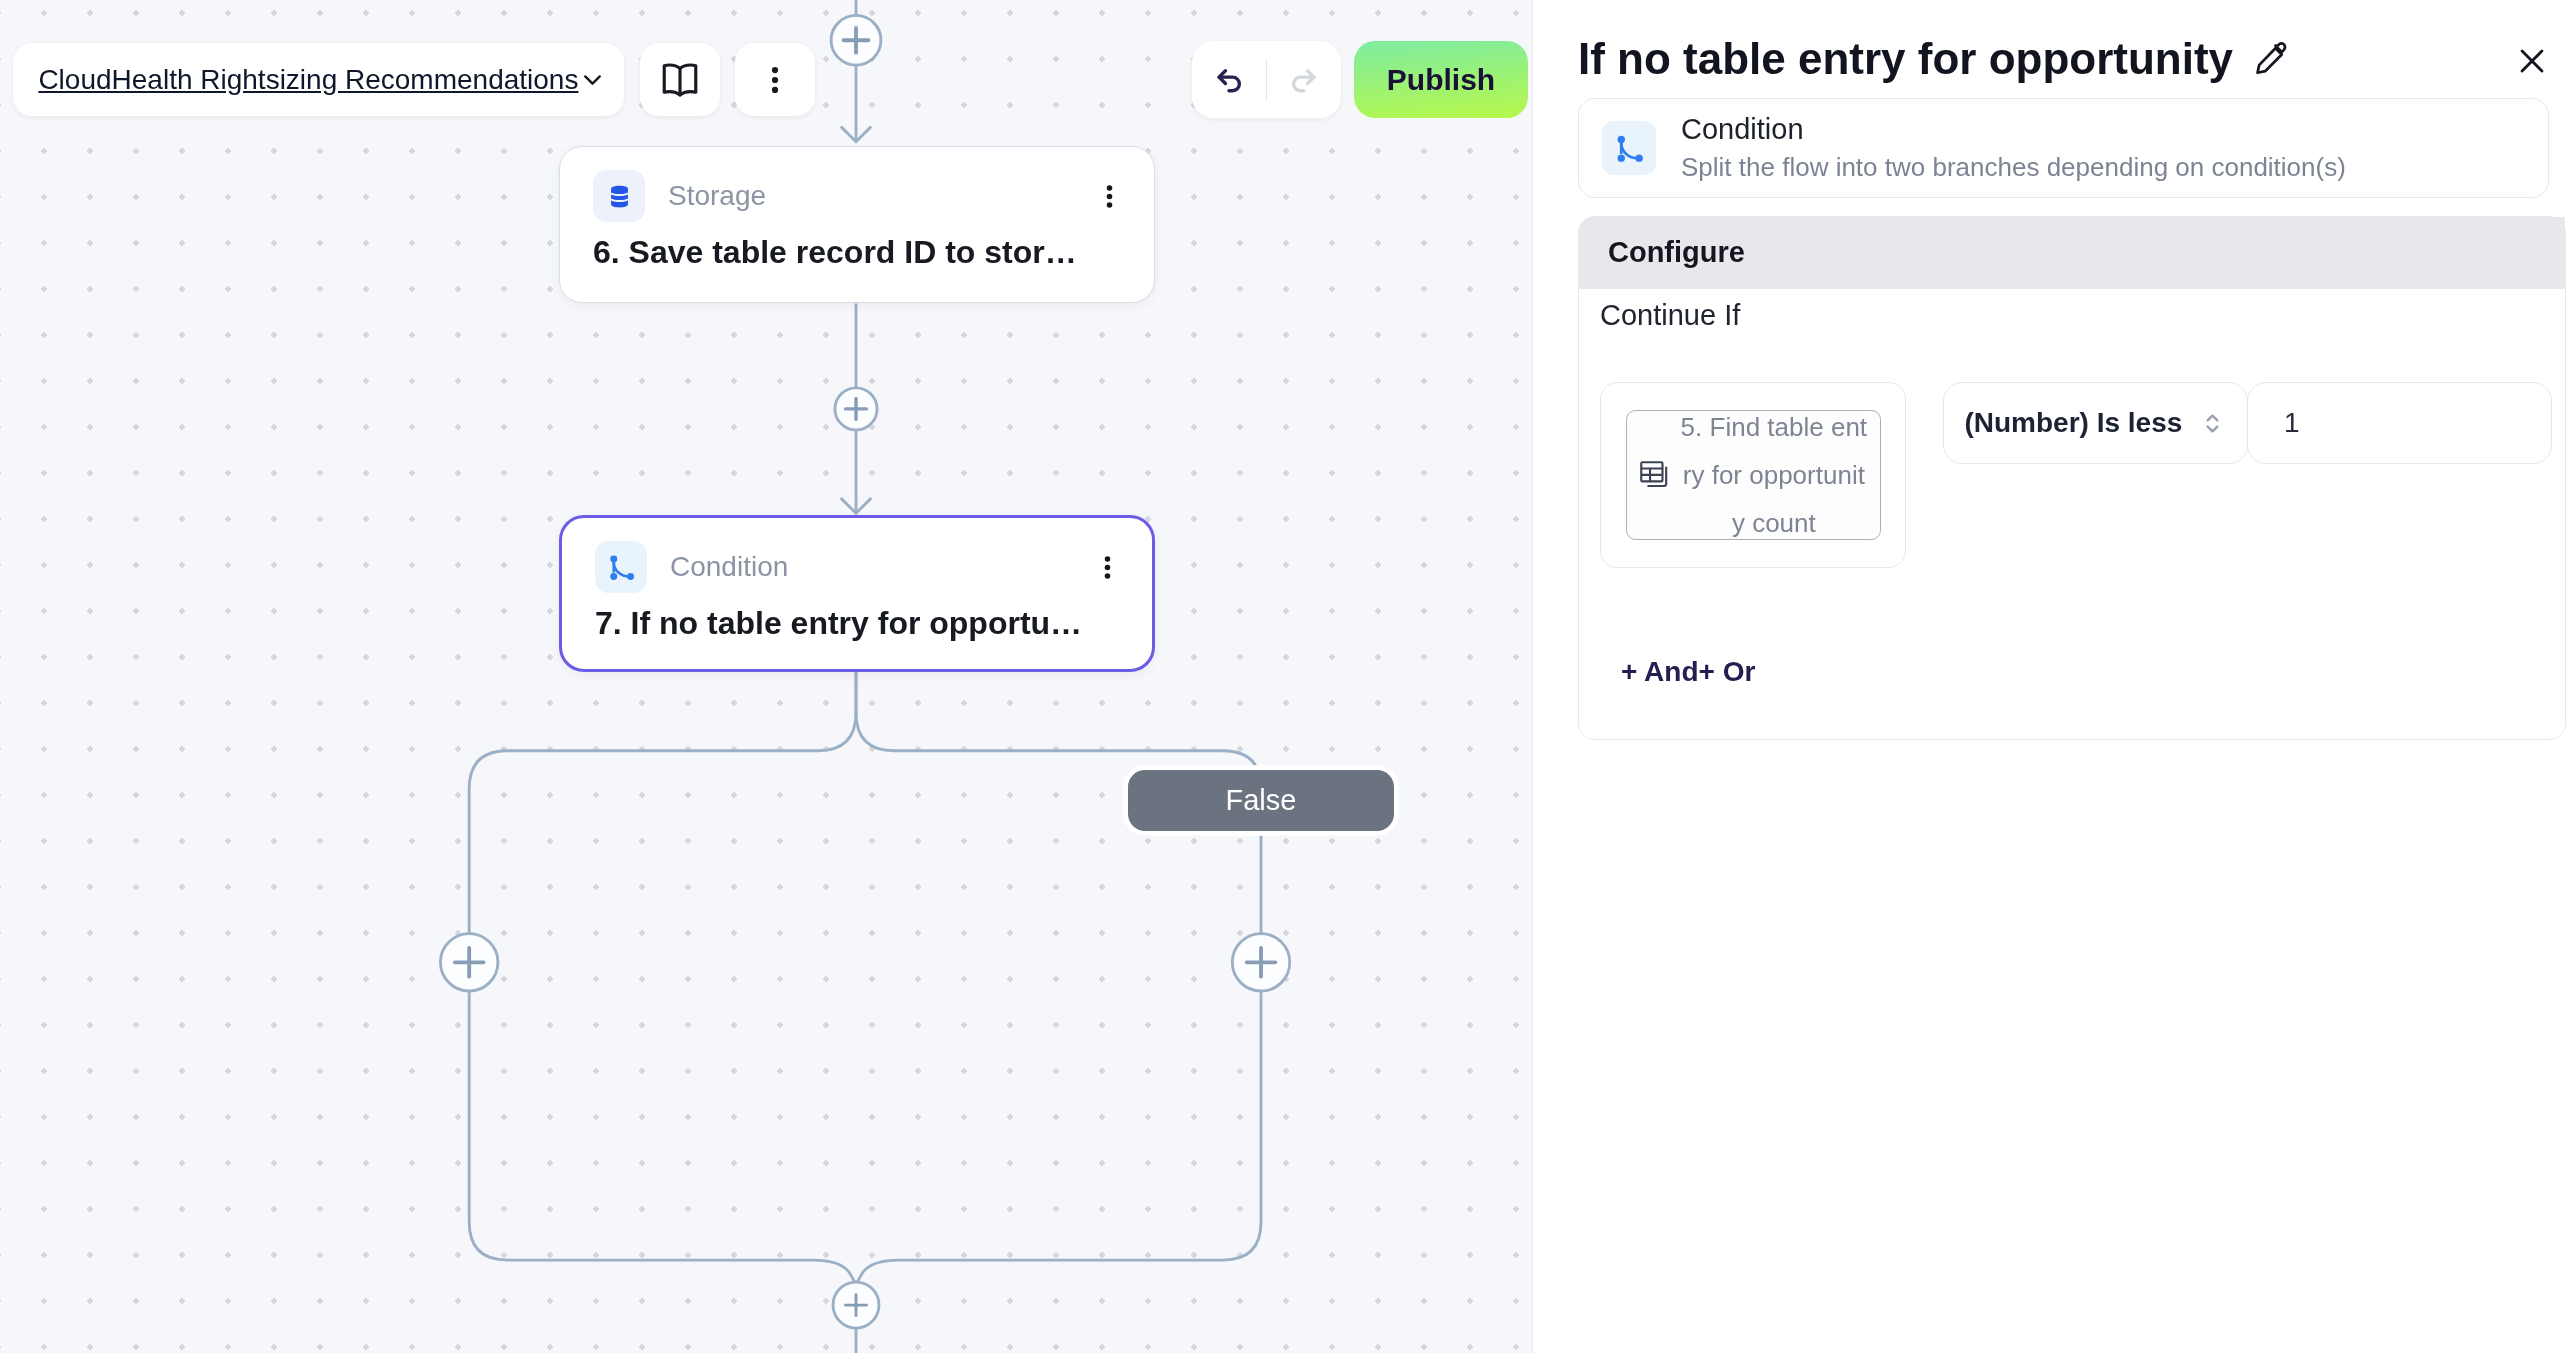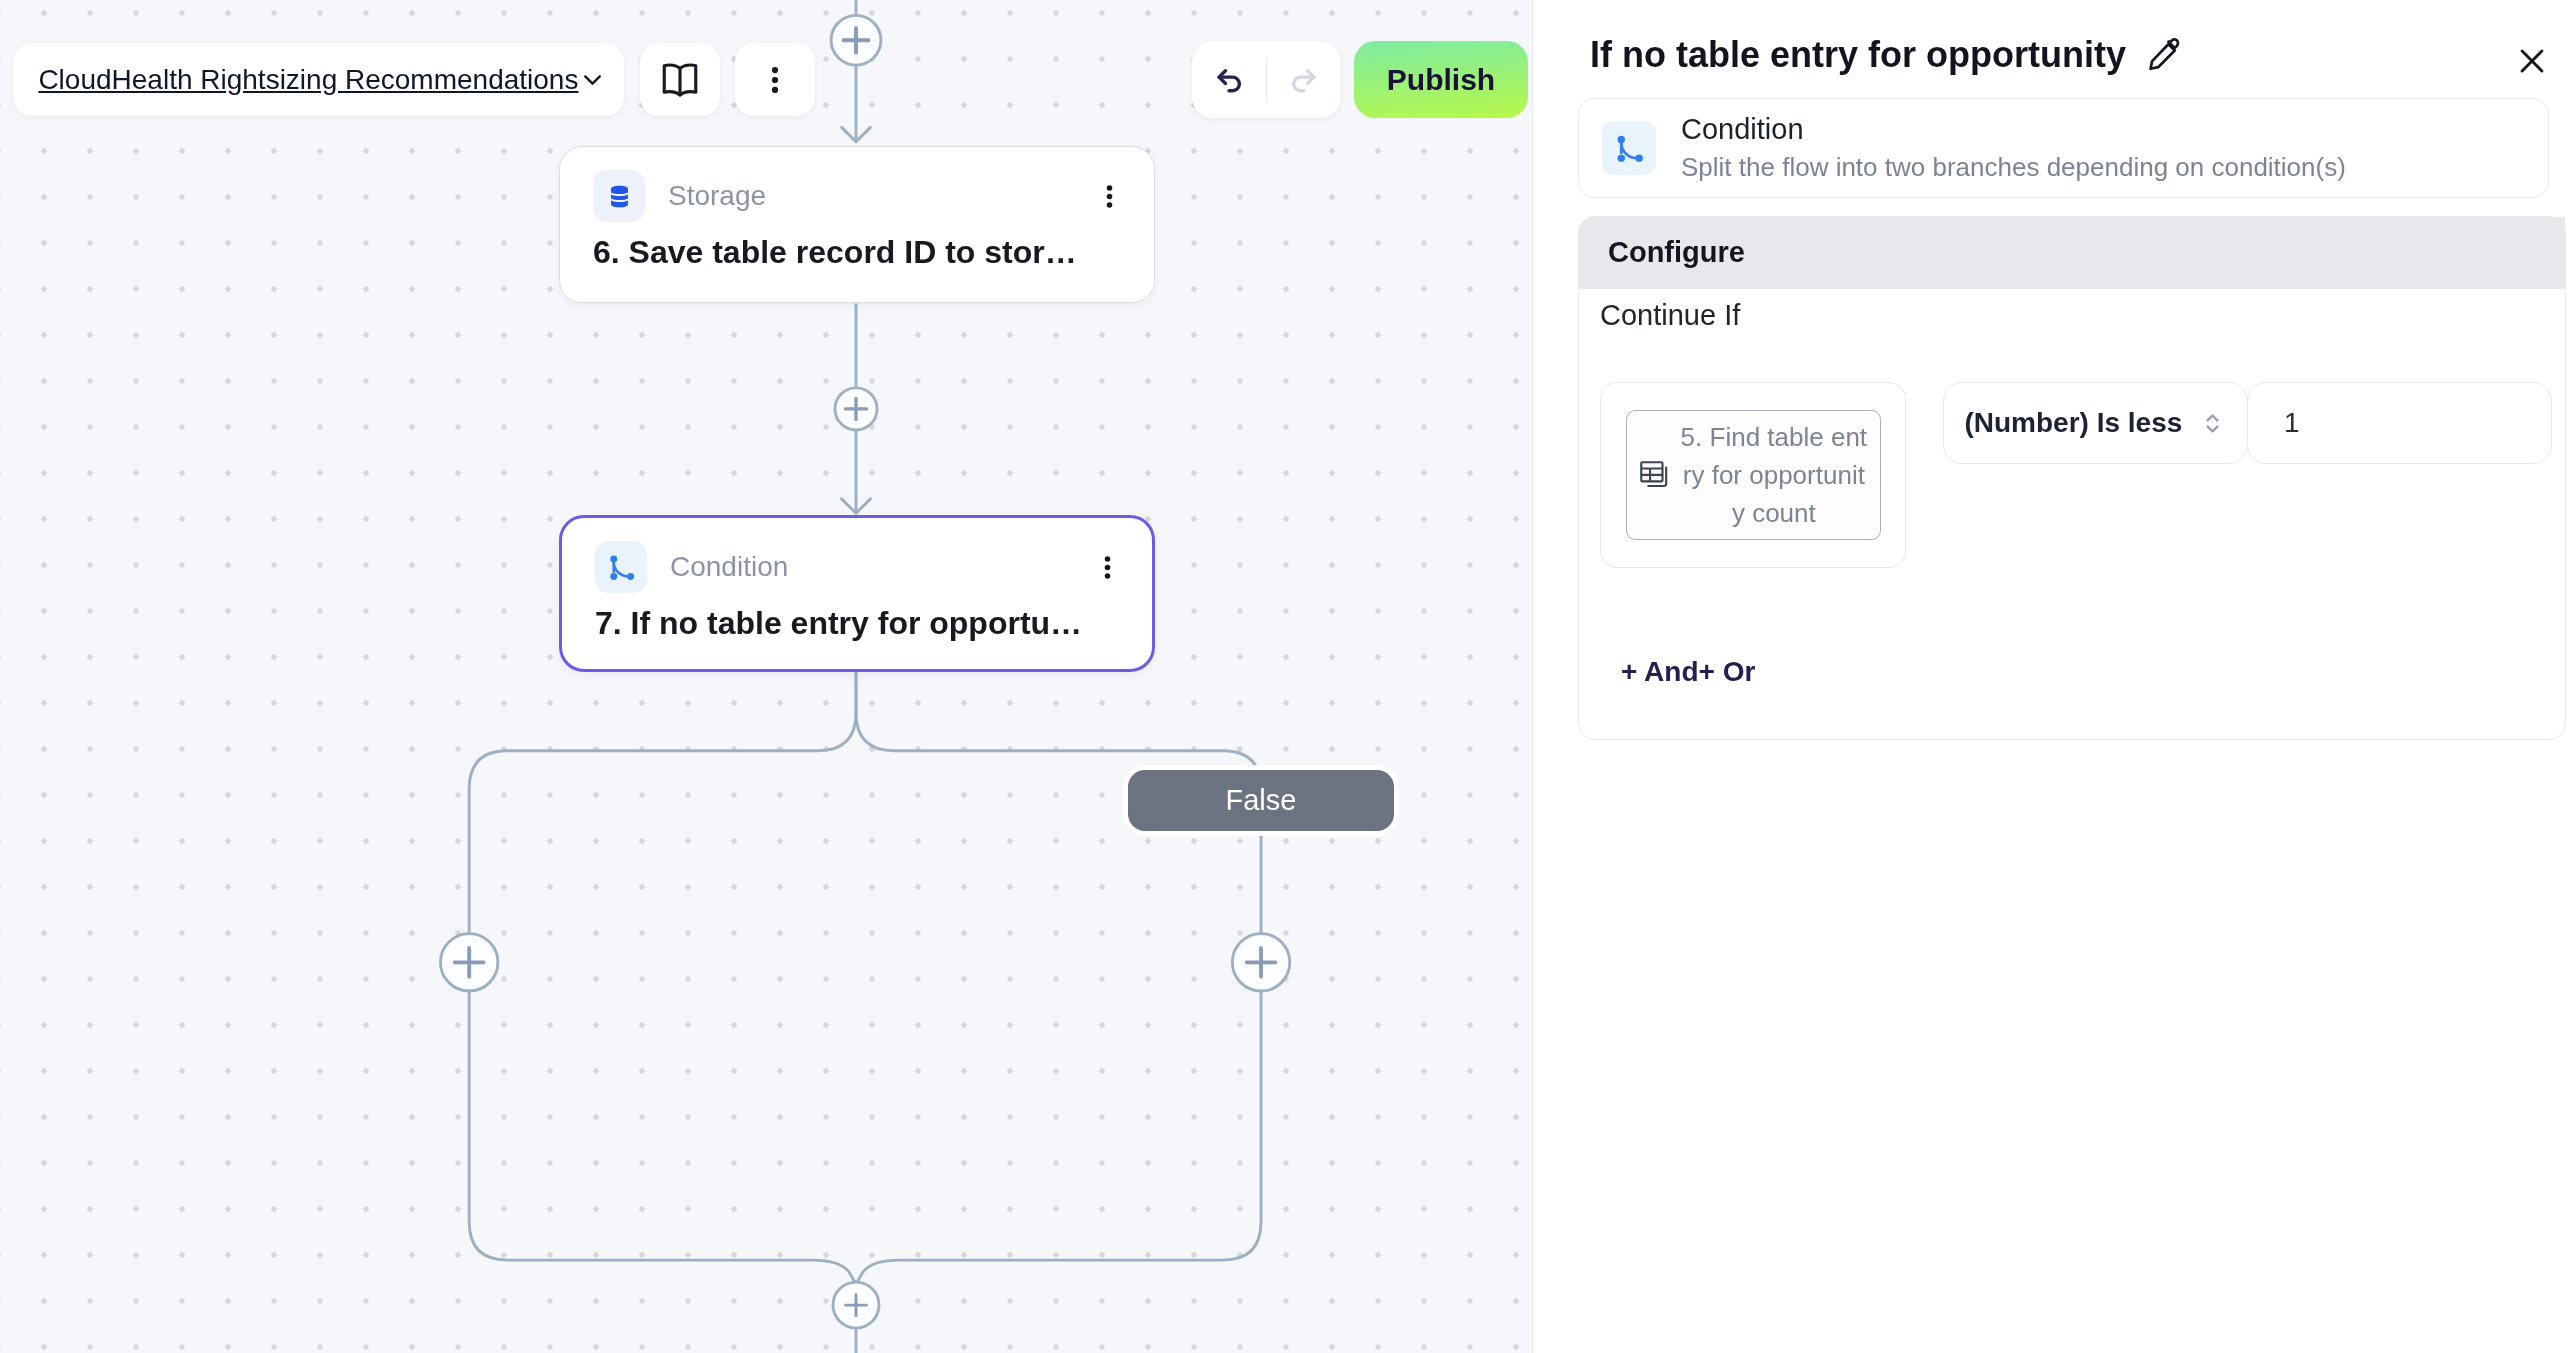--- a/index.html
+++ b/index.html
@@ -78,21 +78,21 @@
     color:#fff;font-size:29px;font-weight:500;
   }
   .branch-pill.true-pill{left:336px;}
   .branch-pill.false-pill{left:1128px;}
   
   .panel{
     position:absolute;left:1532px;top:0;width:1044px;height:1353px;
     background:#fff;border-left:1.9px solid #e8eaee;box-sizing:border-box;
   }
   .p-title-row{position:absolute;left:45px;top:34px;display:flex;align-items:center;gap:19px;}
-  .p-title{font-size:36px;font-weight:700;color:#121520;white-space:nowrap;margin-left:12px;}
+  .p-title{font-size:44px;font-weight:700;color:#121520;white-space:nowrap;}
   .edit-btn{display:flex;align-items:center;justify-content:center;cursor:pointer;}
   .close-btn{position:absolute;right:23px;top:40px;width:42px;height:42px;display:flex;align-items:center;justify-content:center;cursor:pointer;}
   .step-card{
     position:absolute;left:45px;top:98px;width:971px;height:100px;
     border:1.9px solid #e6e8ec;border-radius:17px;box-sizing:border-box;
     display:flex;align-items:center;padding:0 23px;gap:25px;background:#fff;
   }
   .step-icon{width:54px;height:54px;border-radius:11.5px;background:#e9f3fb;display:flex;align-items:center;justify-content:center;flex:0 0 auto;}
   .step-texts{display:flex;flex-direction:column;gap:5.7px;}
   .step-name{font-size:29px;color:#1d212b;font-weight:500;}
@@ -108,21 +108,21 @@
   .cond-pill{
     position:absolute;left:21px;top:165px;width:306px;height:186px;
     border:1.9px solid #e6e8ec;border-radius:17px;box-sizing:border-box;
     display:flex;align-items:center;justify-content:center;background:#fff;cursor:pointer;
   }
   .cond-pill-inner{
     width:255px;height:130px;border:1.9px solid #a9b0bb;border-radius:9.6px;background:#fdfdfe;
     box-sizing:border-box;display:flex;align-items:center;justify-content:center;gap:7.7px;padding:5.7px;
   }
   .cond-pill-text{
-    width:190px;font-size:26px;line-height:38px;color:#7d8593;
+    width:190px;font-size:26px;line-height:48px;color:#7d8593;
     word-break:break-all;text-align:center;
   }
   .operator-select{
     position:absolute;left:364px;top:165px;width:305px;height:82px;
     border:1.9px solid #e6e8ec;border-radius:19px;box-sizing:border-box;background:#fff;
     display:flex;align-items:center;justify-content:center;gap:15.3px;cursor:pointer;
   }
   .operator-label{font-size:28px;font-weight:700;color:#1d2334;white-space:nowrap;}
   .value-input{
     position:absolute;left:668px;top:165px;width:305px;height:82px;

